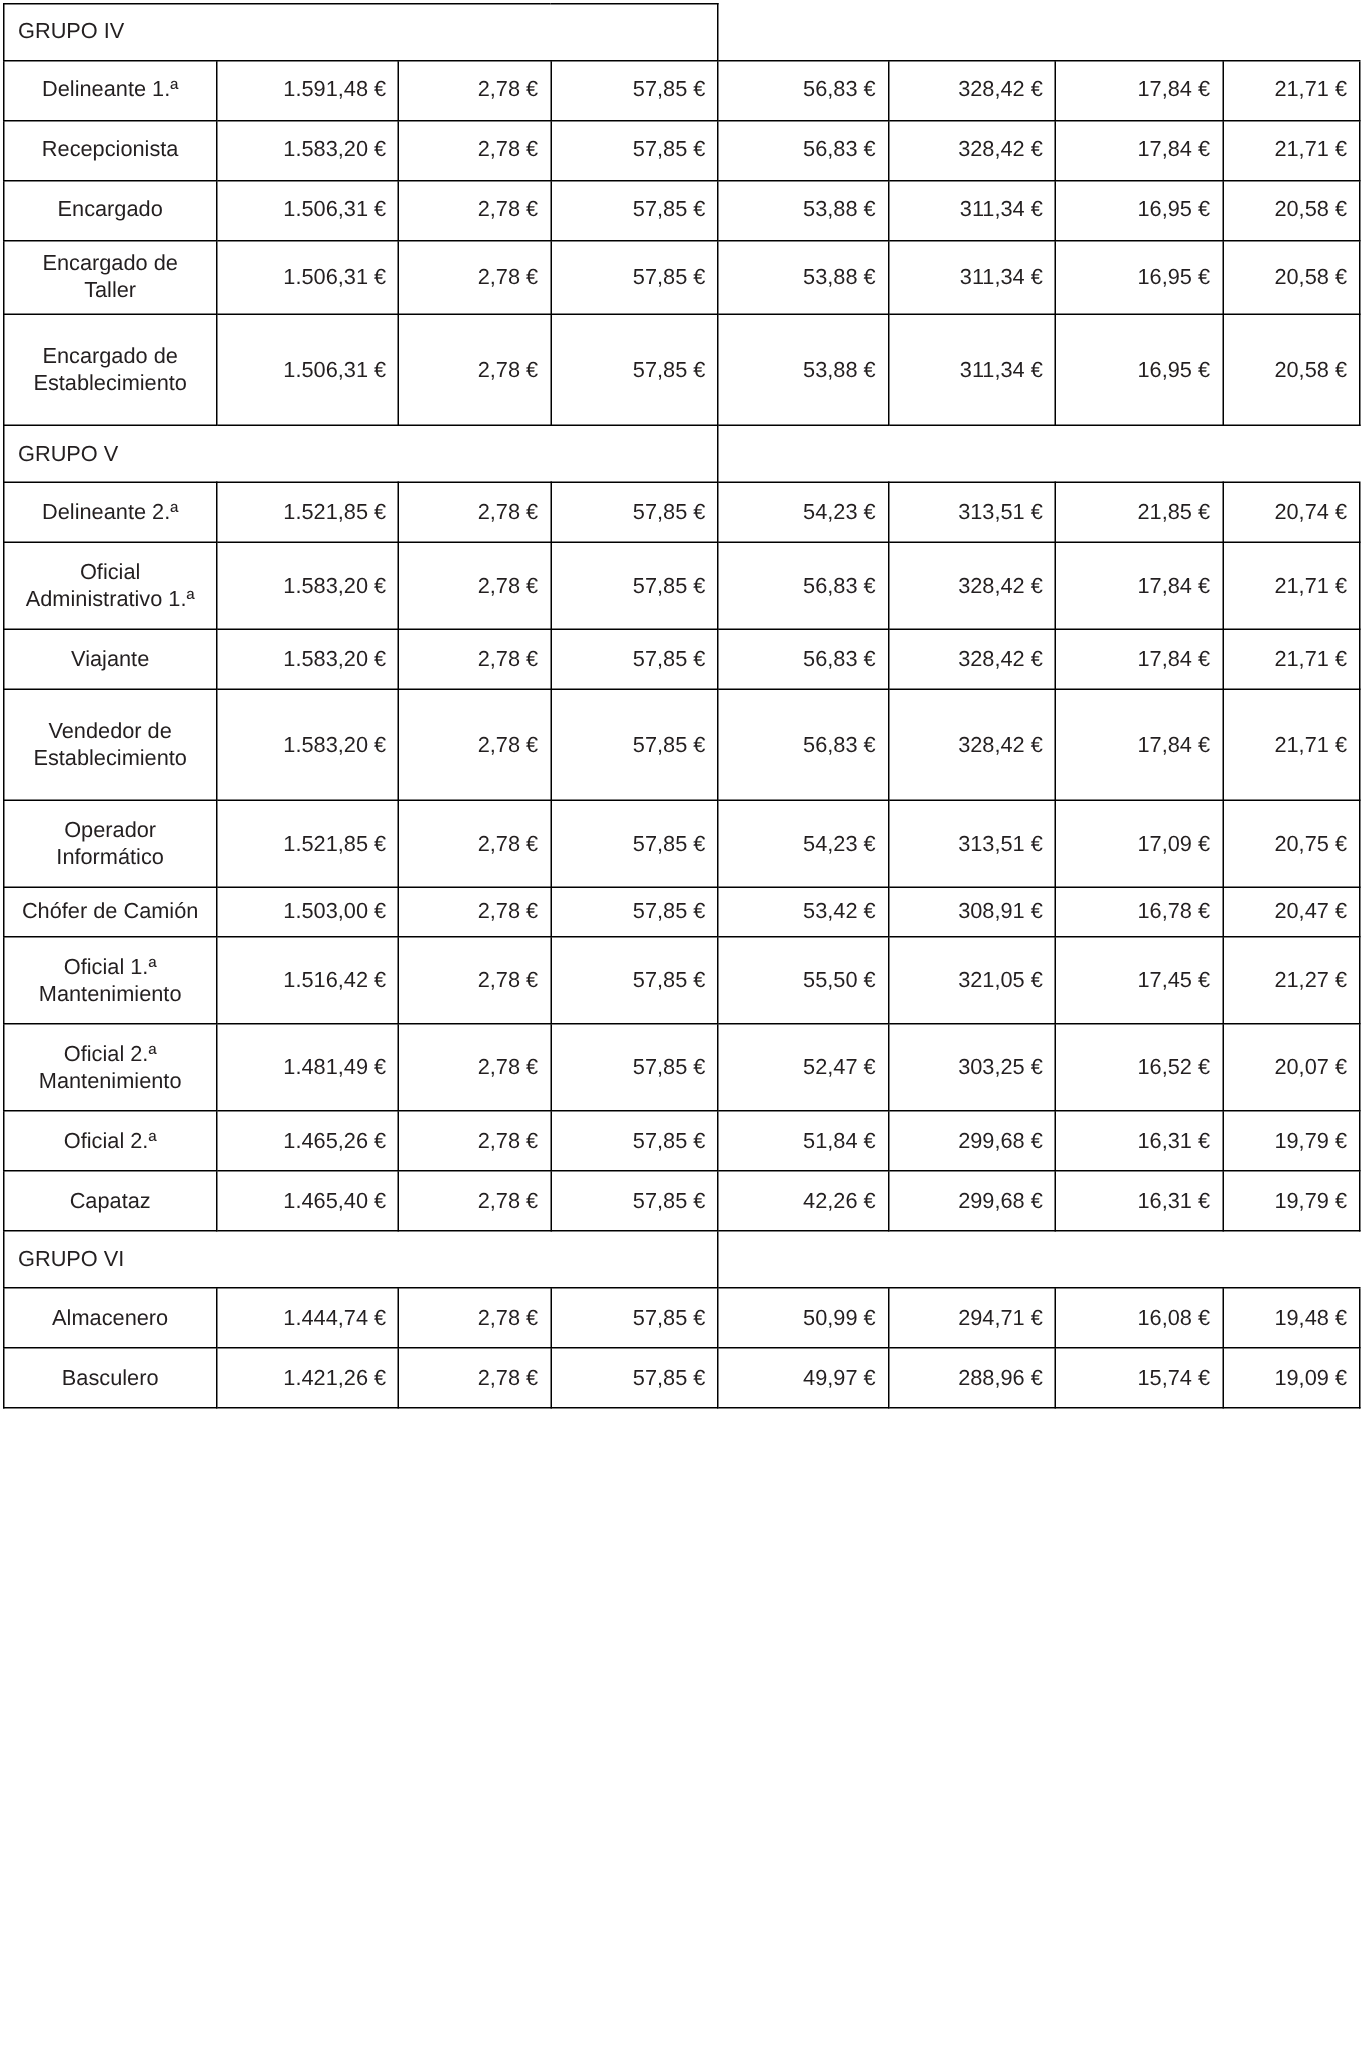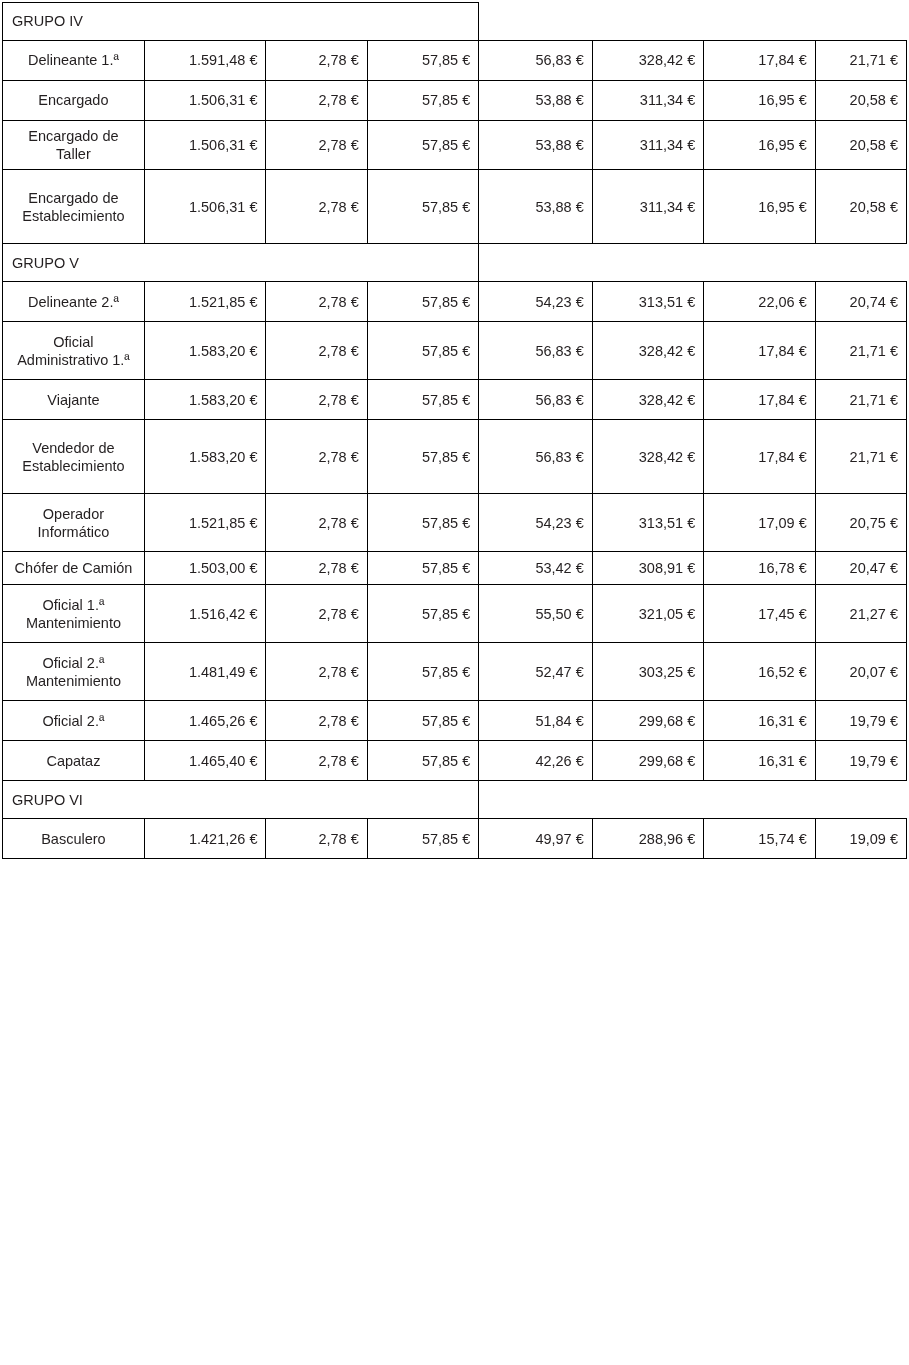--- a/index.html
+++ b/index.html
@@ -95,20 +95,30 @@
           <td class="label h-small">Delineante 1.ª</td>
           <td class="num">1.591,48 €</td>
           <td class="num">2,78 €</td>
           <td class="num">57,85 €</td>
           <td class="num">56,83 €</td>
           <td class="num">328,42 €</td>
           <td class="num">17,84 €</td>
           <td class="num">21,71 €</td>
         </tr>
         <tr>
+          <td class="label h-small">Recepcionista</td>
+          <td class="num">1.583,20 €</td>
+          <td class="num">2,78 €</td>
+          <td class="num">57,85 €</td>
+          <td class="num">56,83 €</td>
+          <td class="num">328,42 €</td>
+          <td class="num">17,84 €</td>
+          <td class="num">21,71 €</td>
+        </tr>
+        <tr>
           <td class="label h-small">Encargado</td>
           <td class="num">1.506,31 €</td>
           <td class="num">2,78 €</td>
           <td class="num">57,85 €</td>
           <td class="num">53,88 €</td>
           <td class="num">311,34 €</td>
           <td class="num">16,95 €</td>
           <td class="num">20,58 €</td>
         </tr>
         <tr>
@@ -135,21 +145,21 @@
           <td class="group-label group-cell" colspan="4">GRUPO V</td>
           <td class="blank-right" colspan="4">&nbsp;</td>
         </tr>
         <tr>
           <td class="label h-small">Delineante 2.ª</td>
           <td class="num">1.521,85 €</td>
           <td class="num">2,78 €</td>
           <td class="num">57,85 €</td>
           <td class="num">54,23 €</td>
           <td class="num">313,51 €</td>
-          <td class="num">22,06 €</td>
+          <td class="num">21,85 €</td>
           <td class="num">20,74 €</td>
         </tr>
         <tr>
           <td class="label h-mid">Oficial Administrativo 1.ª</td>
           <td class="num">1.583,20 €</td>
           <td class="num">2,78 €</td>
           <td class="num">57,85 €</td>
           <td class="num">56,83 €</td>
           <td class="num">328,42 €</td>
           <td class="num">17,84 €</td>
@@ -231,20 +241,30 @@
           <td class="num">2,78 €</td>
           <td class="num">57,85 €</td>
           <td class="num">42,26 €</td>
           <td class="num">299,68 €</td>
           <td class="num">16,31 €</td>
           <td class="num">19,79 €</td>
         </tr>
         <tr class="group-row">
           <td class="group-label group-cell" colspan="4">GRUPO VI</td>
           <td class="blank-right" colspan="4">&nbsp;</td>
+        </tr>
+        <tr>
+          <td class="label h-small">Almacenero</td>
+          <td class="num">1.444,74 €</td>
+          <td class="num">2,78 €</td>
+          <td class="num">57,85 €</td>
+          <td class="num">50,99 €</td>
+          <td class="num">294,71 €</td>
+          <td class="num">16,08 €</td>
+          <td class="num">19,48 €</td>
         </tr>
         <tr>
           <td class="label h-small">Basculero</td>
           <td class="num">1.421,26 €</td>
           <td class="num">2,78 €</td>
           <td class="num">57,85 €</td>
           <td class="num">49,97 €</td>
           <td class="num">288,96 €</td>
           <td class="num">15,74 €</td>
           <td class="num">19,09 €</td>

